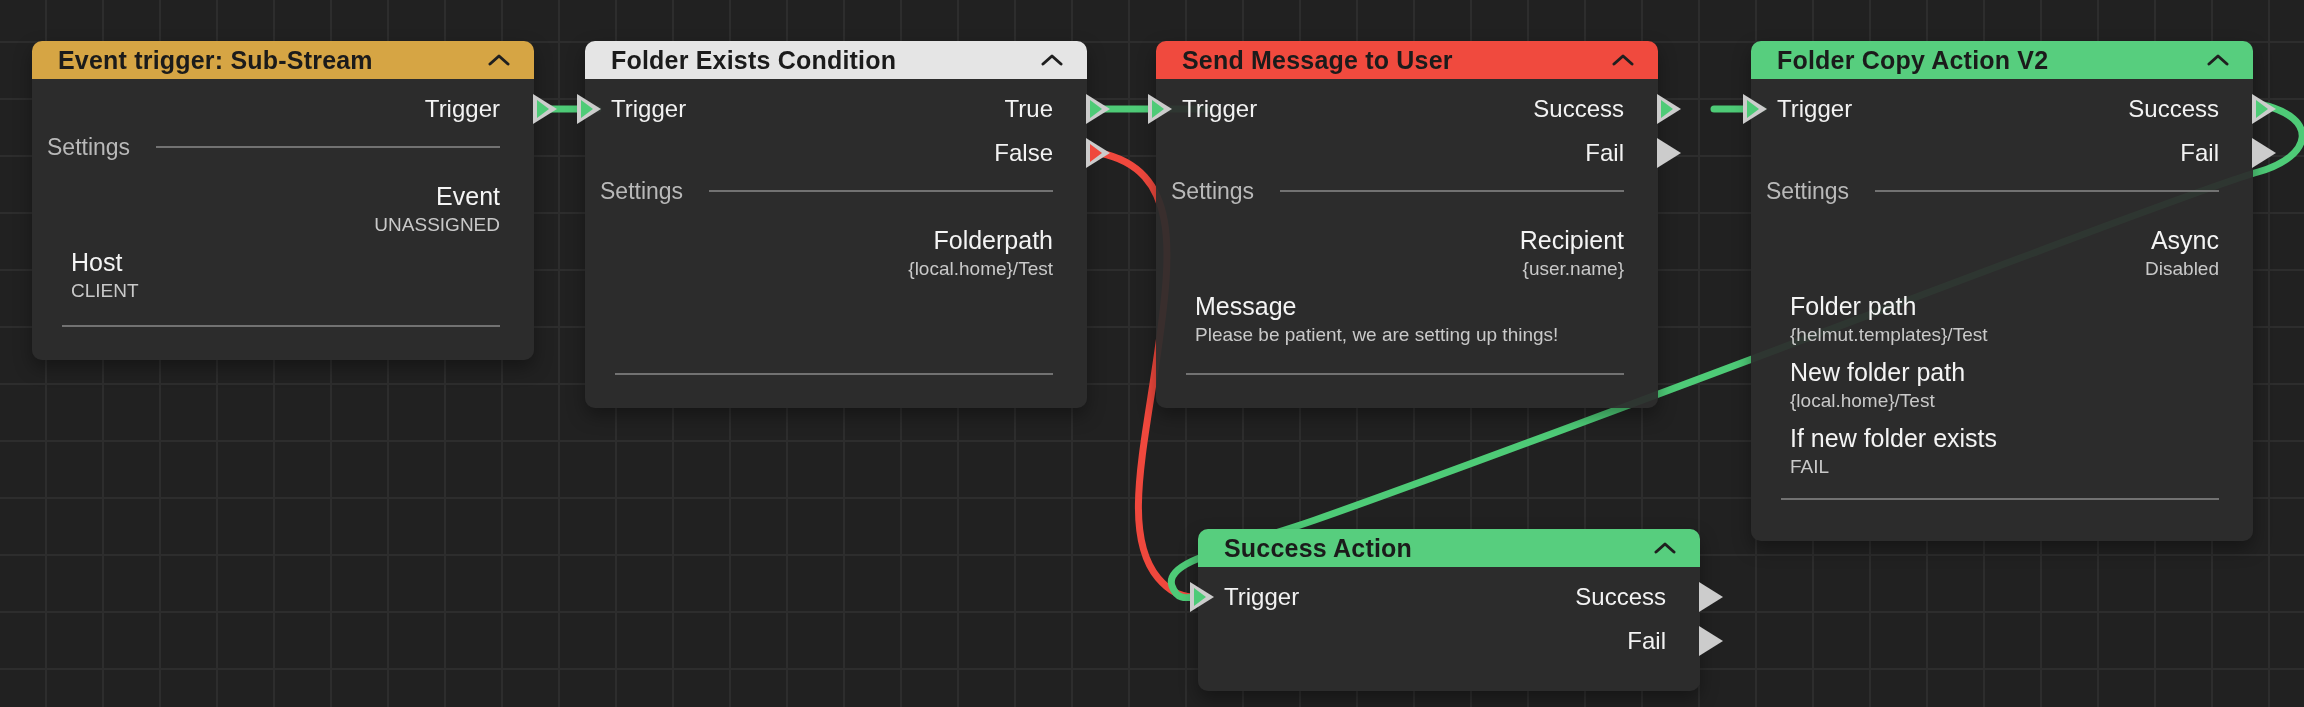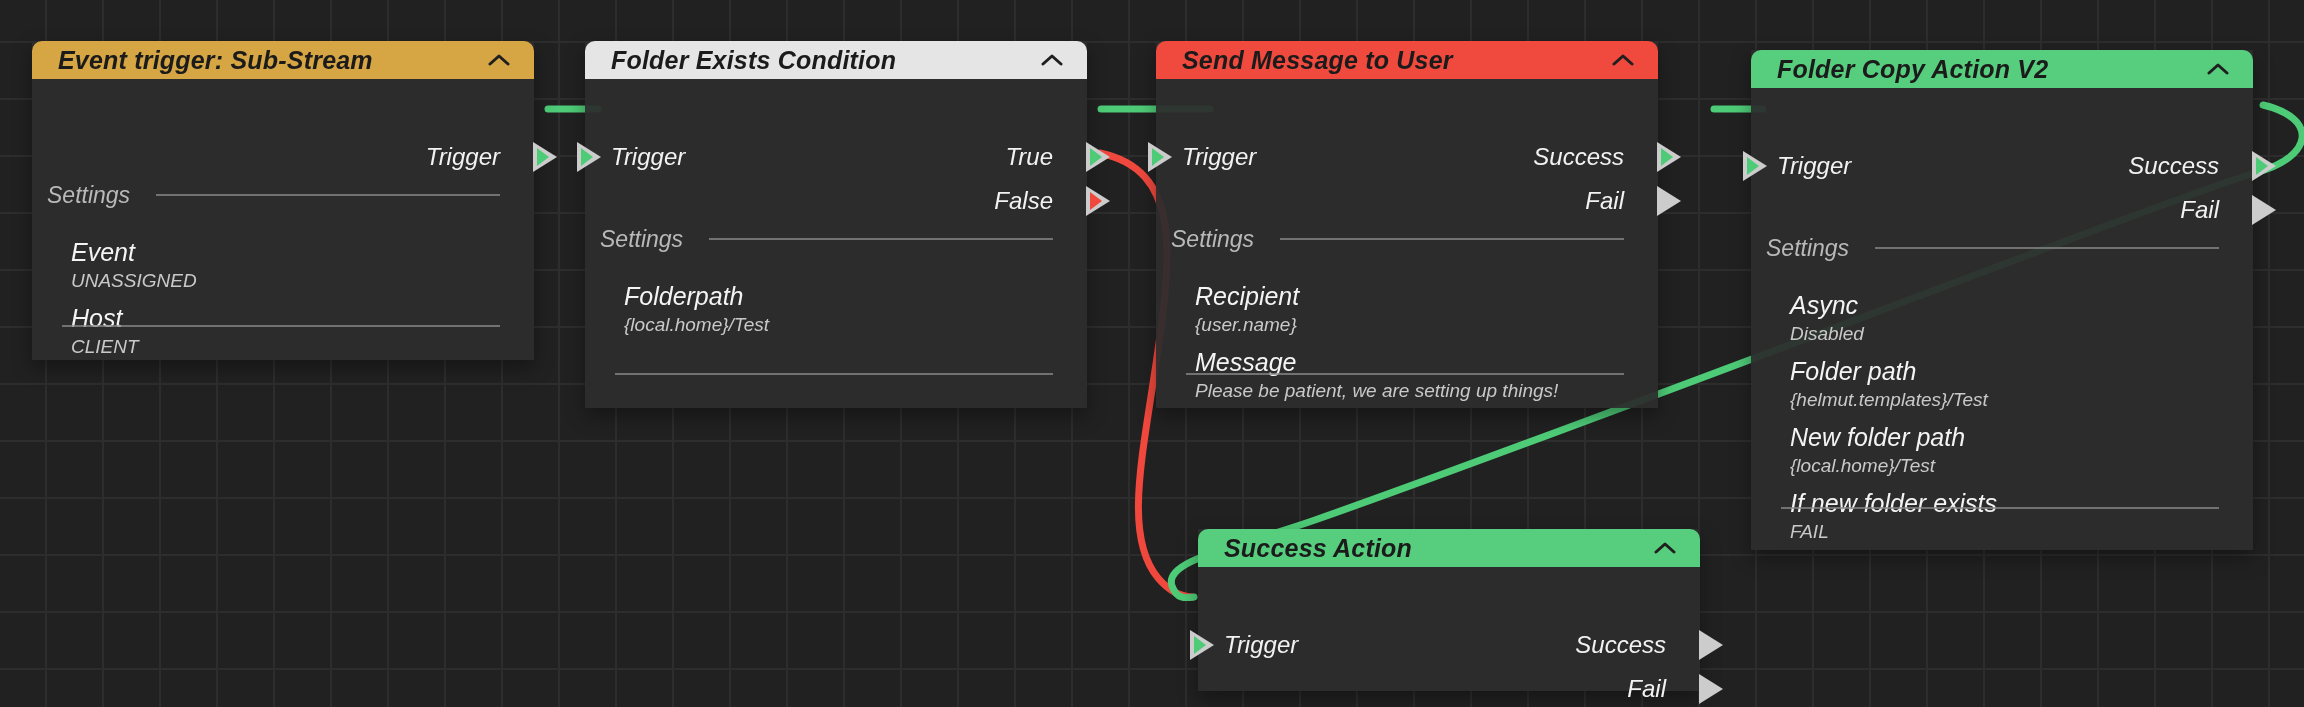--- a/index.html
+++ b/index.html
@@ -10,56 +10,55 @@
     background-image:
       linear-gradient(to right, #2d2d2d 2px, transparent 2px),
       linear-gradient(to bottom, #2d2d2d 2px, transparent 2px);
     background-size:57px 57px;
     background-position:-12px -16px;
   }
   #wires{position:absolute;left:0;top:0;z-index:0;}
   .node{
     position:absolute;z-index:1;
     background:rgba(45,45,45,0.94);
-    border-radius:0;
+    border-radius:10px;
     box-shadow:0 8px 18px rgba(0,0,0,0.35);
-    font-style:italic;
   }
   .hdr{
     height:38px;border-radius:10px 10px 0 0;
     display:flex;align-items:center;justify-content:space-between;
     padding:0 24px 0 26px;box-sizing:border-box;
   }
   .hdr .ttl{font-size:25px;font-weight:600;color:#1b1b1b;letter-spacing:.2px;}
   .hdr-gold{background:#d6a544;}
   .hdr-blue{background:#e5e5e5;}
   .hdr-red{background:#f04a3e;}
   .hdr-green{background:#57ce7e;}
   .chev{display:flex;align-items:center;}
-  .ports{position:relative;padding-top:16px;margin-top:40px;}
+  .ports{position:relative;padding-top:8px;}
   .prow{
     position:relative;height:44px;
     display:flex;align-items:center;justify-content:space-between;
     padding:0 34px 0 26px;
   }
   .plabel{font-size:24px;color:#f2f2f2;}
   .tri{position:absolute;top:50%;width:24px;height:30px;transform:translateY(-50%);}
   .tri .outer{position:absolute;inset:0;background:#cccccc;clip-path:polygon(0 0,100% 50%,0 100%);}
   .tri .inner{position:absolute;inset:6px 8px 6px 4px;clip-path:polygon(0 0,100% 50%,0 100%);}
   .tri-in{left:-8px;}
   .tri-out{right:-23px;}
   .c-green{background:#4ecb77;}
   .c-red{background:#f0483d;}
   .settings{padding:0 34px 0 15px;margin-top:2px;}
   .s-head{display:flex;align-items:center;gap:26px;}
   .s-head .s-lab{font-size:23px;color:#b9b9b9;line-height:28px;white-space:nowrap;}
   .s-head .s-line{flex:1;height:2px;background:#8a8a8a;opacity:.75;}
   .s-items{padding-left:24px;}
   .s-item{margin-top:10px;}
-  .s-item:first-child{margin-top:28px;}
+  .s-item:first-child{margin-top:20px;text-align:right;}
   .s-item .ilab{font-size:25px;line-height:30px;color:#f4f4f4;}
   .s-item .ival{font-size:19px;line-height:24px;margin-top:2px;color:#c9c9c9;}
   .bdiv{position:absolute;left:30px;right:34px;height:2px;background:#8a8a8a;opacity:.75;bottom:33px;}
   .bdiv-low{bottom:41px;}
 </style>
 </head>
 <body>
 
 <svg id="wires" width="2304" height="707">
   <path d="M 548,109 L 598,109" stroke="#4ecb77" stroke-width="7" fill="none" stroke-linecap="round"></path>
@@ -195,21 +194,21 @@
       </div>
       <div class="s-item">
         <div class="ilab">Message</div>
         <div class="ival">Please be patient, we are setting up things!</div>
       </div>
     </div>
   </div>
   <div class="bdiv"></div>
 </div>
 
-<div class="node" style="left:1751px;top:50px;width:502px;height:500px;">
+<div class="node" style="left:1751px;top:41px;width:502px;height:500px;">
   <div class="hdr hdr-green">
     <span class="ttl">Folder Copy Action V2</span>
     <span class="chev">
       <svg width="22" height="12">
           <polyline points="2,10 11,2 20,10" fill="none" stroke="#1f1f1f" stroke-width="3" stroke-linecap="round" stroke-linejoin="round"></polyline>
         </svg>
     </span>
   </div>
   <div class="ports">
     <div class="prow">

